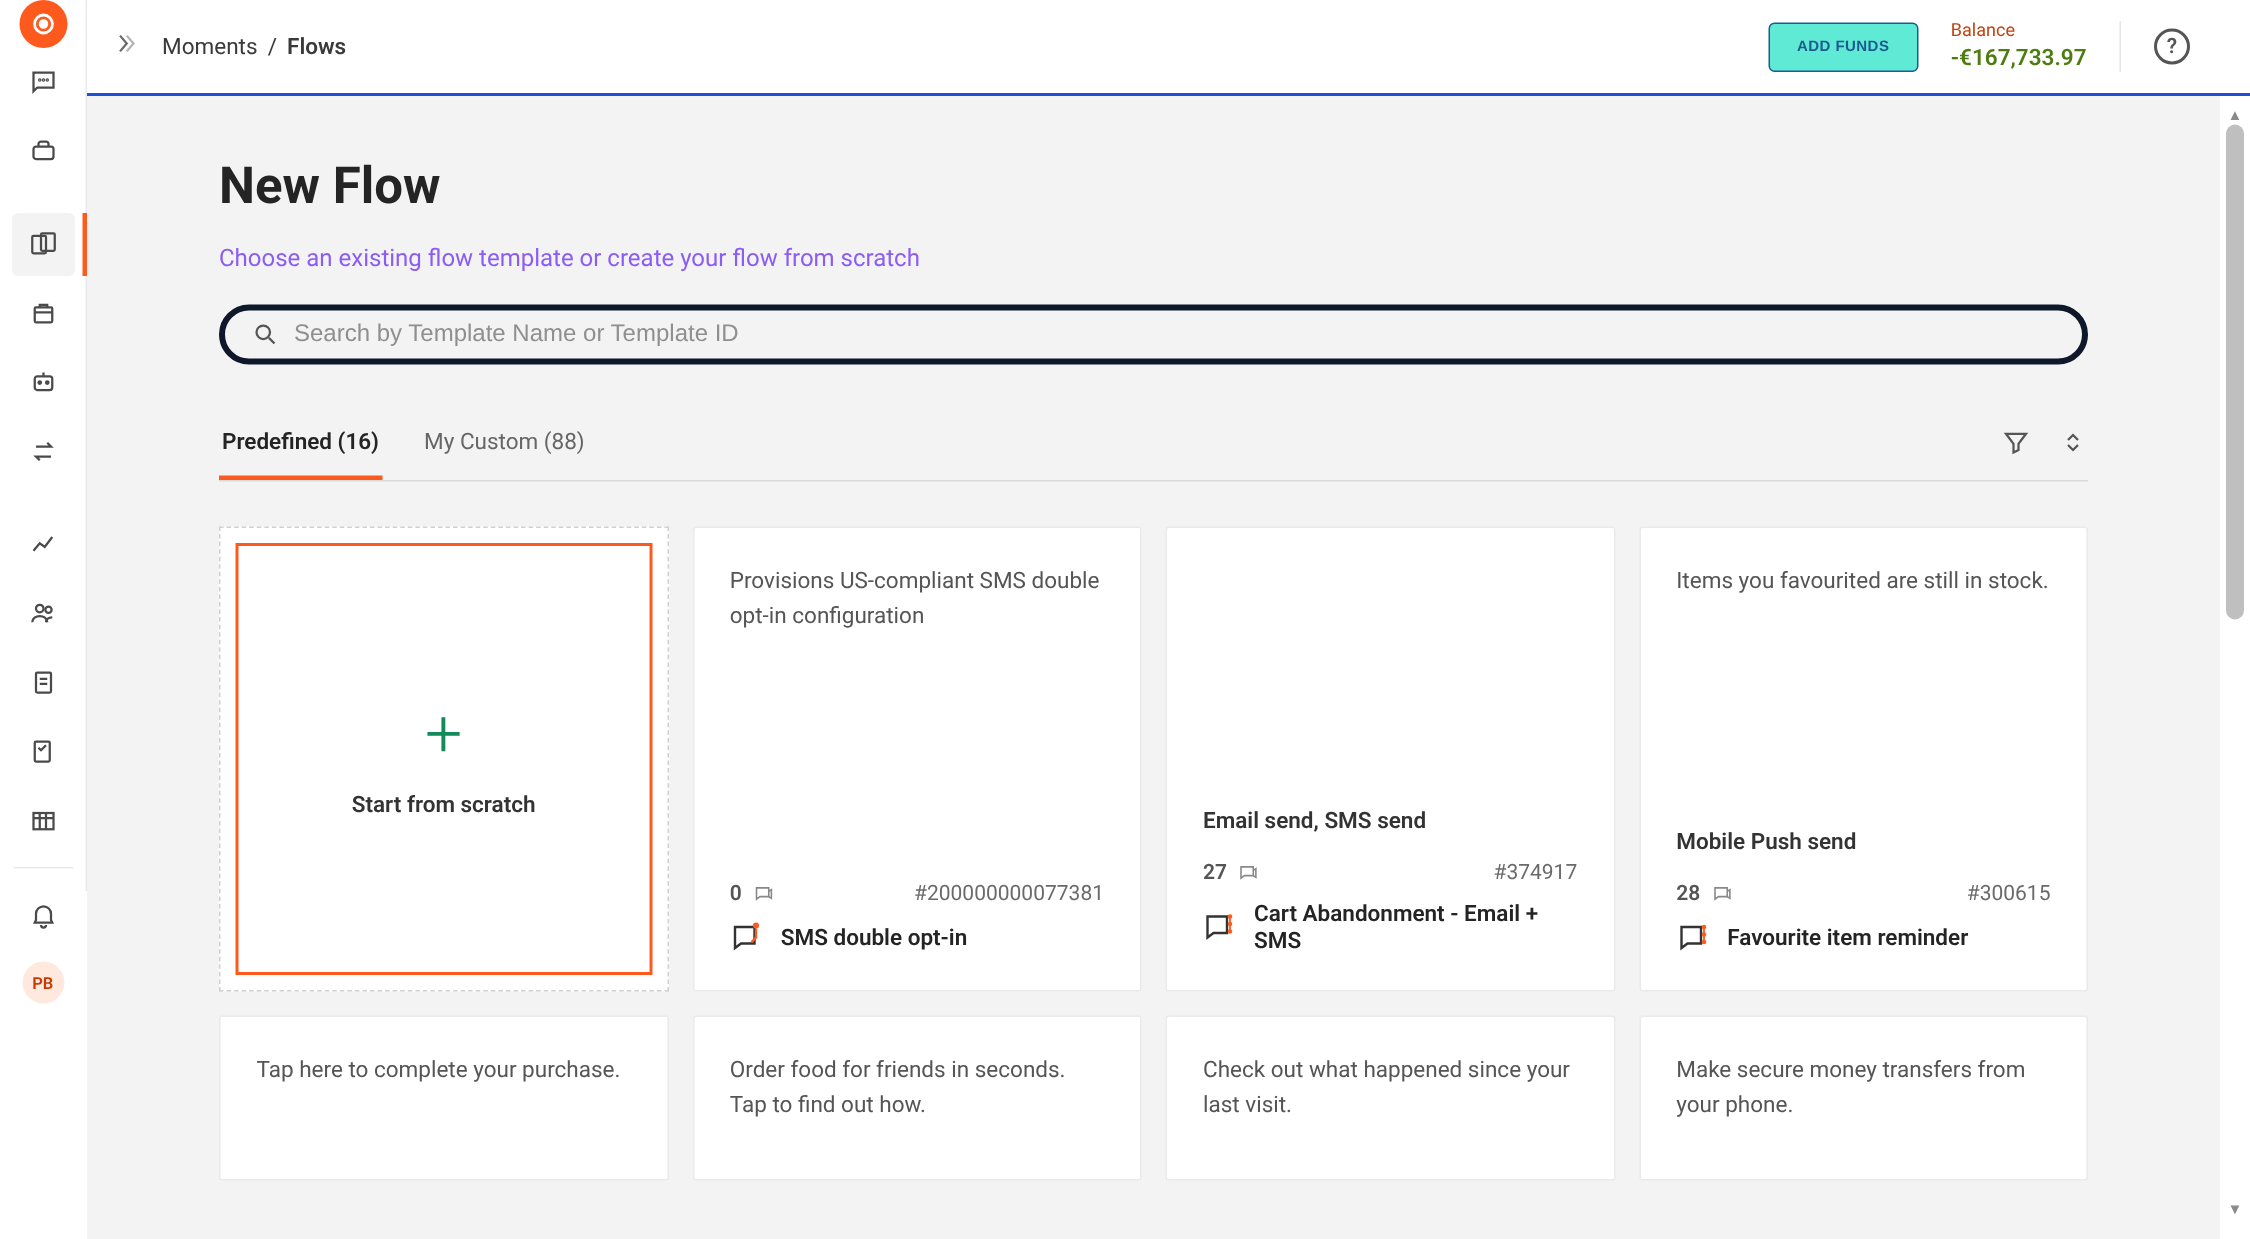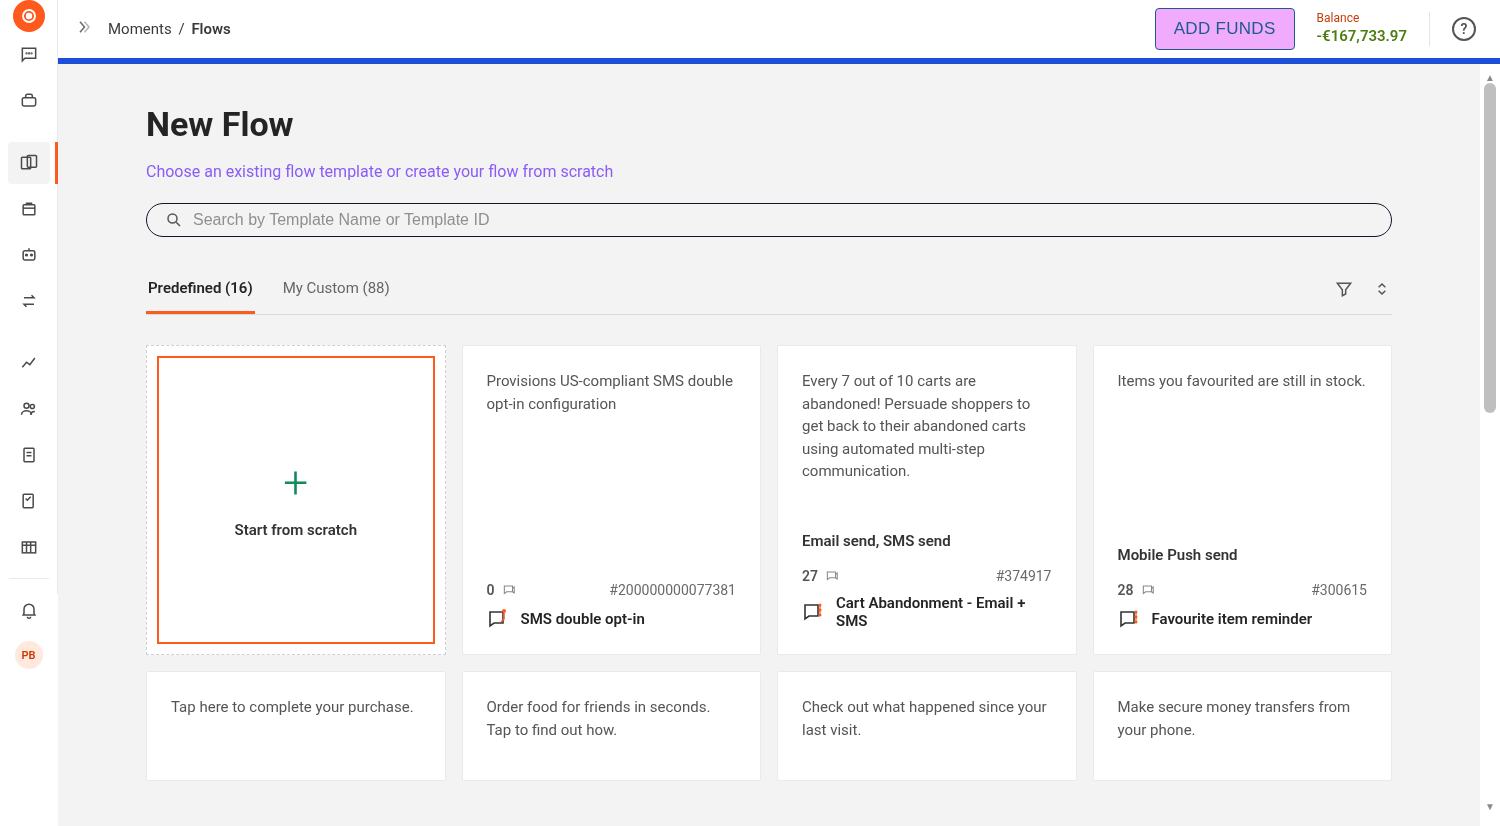--- a/index.html
+++ b/index.html
@@ -68,36 +68,36 @@
     font-size: 11px; font-weight: 600;
     display:flex; align-items:center; justify-content:center;
     margin-top: 8px;
   }
 
   
   .topbar {
     position: absolute;
     left: 58px; top: 0; right: 0;
     height: 64px;
-    border-bottom: 6px solid #1d4ed8;
+    border-bottom: 2px solid #1d4ed8;
     display:flex; align-items:center;
-    padding: 0 24px 0 16px;
+    padding: 0 40px 0 16px;
     background: #fff;
   }
   .topbar .expand-icon { color: #6a6a6a; margin-right: 16px; }
   .breadcrumb { color: #3a3a3a; font-size: 15px; }
   .breadcrumb .crumb-sep { margin: 0 3px; }
   .breadcrumb .crumb-strong { font-weight: 600; }
   .top-right { margin-left: auto; display:flex; align-items:center; gap: 22px; }
   .add-funds-btn {
     border: 1px solid #1d5b8f;
     color: #1d5b8f;
-    background: #f0abfc;
+    background: #5eead4;
     padding: 10px 18px;
-    font-size: 17px; font-weight: 400;
+    font-size: 10px; font-weight: 700;
     letter-spacing: 0.3px;
     border-radius: 4px;
   }
   .balance { line-height: 1.3; }
   .balance-label { font-size: 12px; color: #c2410c; }
   .balance-value { font-size: 15px; font-weight: 600; color: #4d7c0f; }
   .top-divider { width:1px; height: 34px; background:#e4e4e4; }
   .help-icon {
     width: 24px; height:24px; border-radius:50%;
     border: 2px solid #555; color:#555;
@@ -110,21 +110,21 @@
     position: absolute;
     left: 58px; top: 64px; right: 20px; bottom: 0;
     background: #f3f3f3;
     overflow-y: auto;
     padding: 40px 88px 40px 88px;
   }
   .page-title { font-size: 34px; font-weight: 700; color: #242424; margin-bottom: 18px; }
   .page-subtitle { font-size: 16px; color: #8b5cf6; margin-bottom: 22px; }
   .search-wrap {
     display:flex; align-items:center;
-    border: 1px solid #0f172a;
+    border: 4px solid #0f172a;
     border-radius: 999px;
     height: 28px;
     padding: 16px 18px;
     background: #f3f3f3;
     margin-bottom: 42px;
   }
   .search-wrap svg { color:#555; margin-right: 10px; flex-shrink:0; }
   .search-wrap input {
     border: none; background: transparent; outline: none;
     font-size: 16px; color: #333; width: 100%;
@@ -396,21 +396,20 @@
               <path d="M3 4h13v11H7l-4 3V4z" fill="none" stroke="#333" stroke-width="1.6"></path>
               <circle cx="17" cy="3" r="2" fill="#ff5a1e"></circle>
               <path d="M17 5v6l-3 3" stroke="#ff5a1e" stroke-width="1.6" fill="none"></path>
             </svg>
         </span>
         <span>SMS double opt-in</span>
       </div>
     </div>
 
     <div class="card">
-      <div class="card-desc">Every 7 out of 10 carts are abandoned! Persuade shoppers to get back to their abandoned carts using automated multi-step communication.</div>
       <div class="card-spacer"></div>
       <div class="card-subline">Email send, SMS send</div>
       <div class="card-meta">
         <span class="count">
           <span>27</span>
           <svg width="16" height="14" viewBox="0 0 24 24" fill="none" stroke="#888" stroke-width="1.8">
               <path d="M4 5h14v10H8l-4 3V5z"></path>
               <path d="M18 9l3-2v10l-3-2"></path>
             </svg>
         </span>

